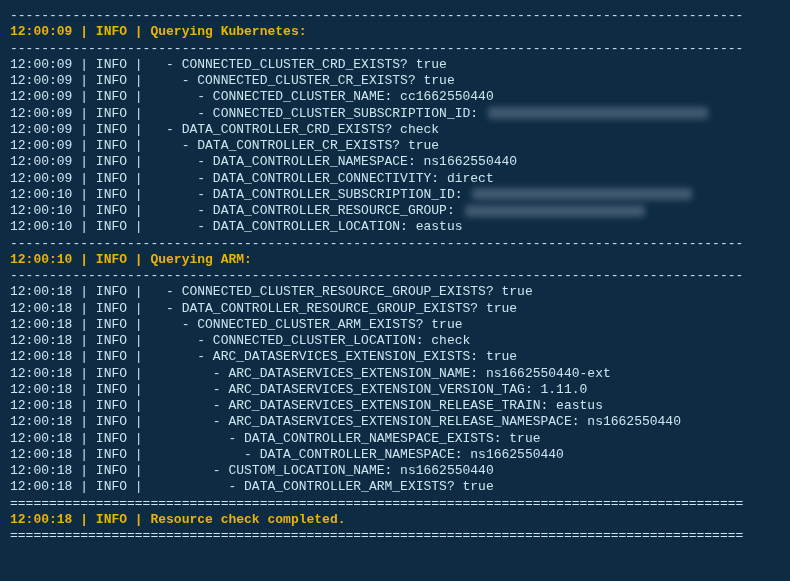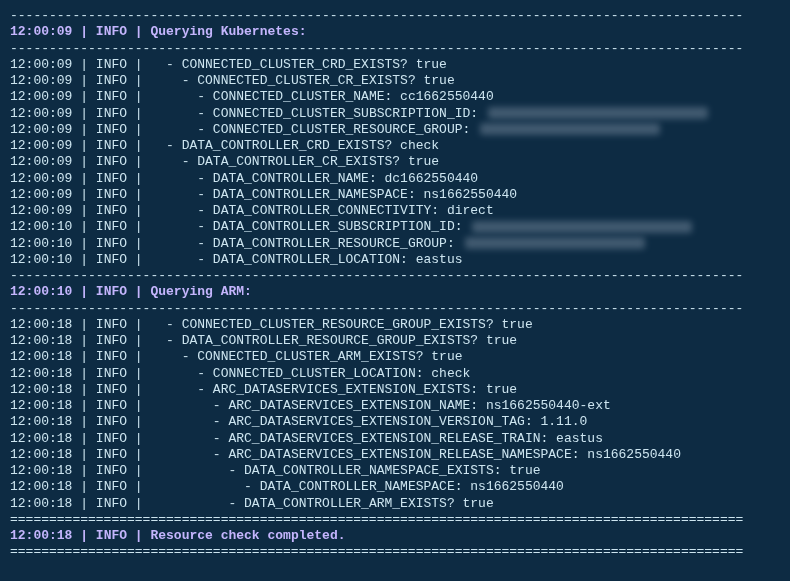--- a/index.html
+++ b/index.html
@@ -15,21 +15,21 @@
   .terminal {
     padding: 8px 10px;
     width: 790px;
     box-sizing: border-box;
   }
   .row {
     white-space: pre;
   }
   .bold {
     font-weight: bold;
-    color: #c4b5fd;
+    color: #eab308;
   }
   .rule-double, .rule-single {
     color: #cde5f0;
     letter-spacing: 0;
     overflow: hidden;
   }
   .redact {
     display: inline-block;
     width: 220px;
     height: 12px;
@@ -46,40 +46,39 @@
 <body>
 
 <div class="terminal" id="terminal">
     <div class="row rule-single">----------------------------------------------------------------------------------------------</div>
     <div class="row bold"><span>12:00:09</span> | <span>INFO</span> | <span>Querying Kubernetes:</span></div>
     <div class="row rule-single">----------------------------------------------------------------------------------------------</div>
     <div class="row "><span>12:00:09</span> | <span>INFO</span> | <span>  - CONNECTED_CLUSTER_CRD_EXISTS? true</span></div>
     <div class="row "><span>12:00:09</span> | <span>INFO</span> | <span>    - CONNECTED_CLUSTER_CR_EXISTS? true</span></div>
     <div class="row "><span>12:00:09</span> | <span>INFO</span> | <span>      - CONNECTED_CLUSTER_NAME: cc1662550440</span></div>
     <div class="row "><span>12:00:09</span> | <span>INFO</span> | <span>      - CONNECTED_CLUSTER_SUBSCRIPTION_ID: </span><span class="redact "></span></div>
-    <div class="row "><span>12:00:09</span> | <span>INFO</span> | <span>      - CONNECTED_CLUSTER_RESOURCE_GROUP: </span><span class="redact short"></span></div>
     <div class="row "><span>12:00:09</span> | <span>INFO</span> | <span>  - DATA_CONTROLLER_CRD_EXISTS? check</span></div>
     <div class="row "><span>12:00:09</span> | <span>INFO</span> | <span>    - DATA_CONTROLLER_CR_EXISTS? true</span></div>
-    <div class="row "><span>12:00:09</span> | <span>INFO</span> | <span>      - DATA_CONTROLLER_NAME: dc1662550440</span></div>
     <div class="row "><span>12:00:09</span> | <span>INFO</span> | <span>      - DATA_CONTROLLER_NAMESPACE: ns1662550440</span></div>
     <div class="row "><span>12:00:09</span> | <span>INFO</span> | <span>      - DATA_CONTROLLER_CONNECTIVITY: direct</span></div>
     <div class="row "><span>12:00:10</span> | <span>INFO</span> | <span>      - DATA_CONTROLLER_SUBSCRIPTION_ID: </span><span class="redact "></span></div>
     <div class="row "><span>12:00:10</span> | <span>INFO</span> | <span>      - DATA_CONTROLLER_RESOURCE_GROUP: </span><span class="redact short"></span></div>
     <div class="row "><span>12:00:10</span> | <span>INFO</span> | <span>      - DATA_CONTROLLER_LOCATION: eastus</span></div>
     <div class="row rule-single">----------------------------------------------------------------------------------------------</div>
     <div class="row bold"><span>12:00:10</span> | <span>INFO</span> | <span>Querying ARM:</span></div>
     <div class="row rule-single">----------------------------------------------------------------------------------------------</div>
     <div class="row "><span>12:00:18</span> | <span>INFO</span> | <span>  - CONNECTED_CLUSTER_RESOURCE_GROUP_EXISTS? true</span></div>
     <div class="row "><span>12:00:18</span> | <span>INFO</span> | <span>  - DATA_CONTROLLER_RESOURCE_GROUP_EXISTS? true</span></div>
     <div class="row "><span>12:00:18</span> | <span>INFO</span> | <span>    - CONNECTED_CLUSTER_ARM_EXISTS? true</span></div>
     <div class="row "><span>12:00:18</span> | <span>INFO</span> | <span>      - CONNECTED_CLUSTER_LOCATION: check</span></div>
     <div class="row "><span>12:00:18</span> | <span>INFO</span> | <span>      - ARC_DATASERVICES_EXTENSION_EXISTS: true</span></div>
     <div class="row "><span>12:00:18</span> | <span>INFO</span> | <span>        - ARC_DATASERVICES_EXTENSION_NAME: ns1662550440-ext</span></div>
     <div class="row "><span>12:00:18</span> | <span>INFO</span> | <span>        - ARC_DATASERVICES_EXTENSION_VERSION_TAG: 1.11.0</span></div>
     <div class="row "><span>12:00:18</span> | <span>INFO</span> | <span>        - ARC_DATASERVICES_EXTENSION_RELEASE_TRAIN: eastus</span></div>
     <div class="row "><span>12:00:18</span> | <span>INFO</span> | <span>        - ARC_DATASERVICES_EXTENSION_RELEASE_NAMESPACE: ns1662550440</span></div>
     <div class="row "><span>12:00:18</span> | <span>INFO</span> | <span>          - DATA_CONTROLLER_NAMESPACE_EXISTS: true</span></div>
     <div class="row "><span>12:00:18</span> | <span>INFO</span> | <span>            - DATA_CONTROLLER_NAMESPACE: ns1662550440</span></div>
+    <div class="row "><span>12:00:18</span> | <span>INFO</span> | <span>        - CUSTOM_LOCATION_NAME: ns1662550440</span></div>
     <div class="row "><span>12:00:18</span> | <span>INFO</span> | <span>          - DATA_CONTROLLER_ARM_EXISTS? true</span></div>
     <div class="row rule-double">==============================================================================================</div>
     <div class="row bold"><span>12:00:18</span> | <span>INFO</span> | <span>Resource check completed.</span></div>
     <div class="row rule-double">==============================================================================================</div>
   </div>
 
 </body></html>

